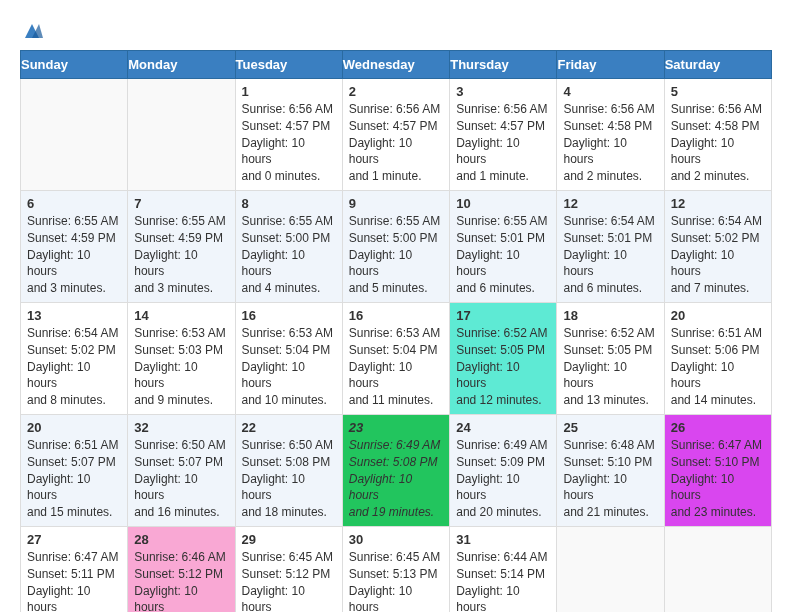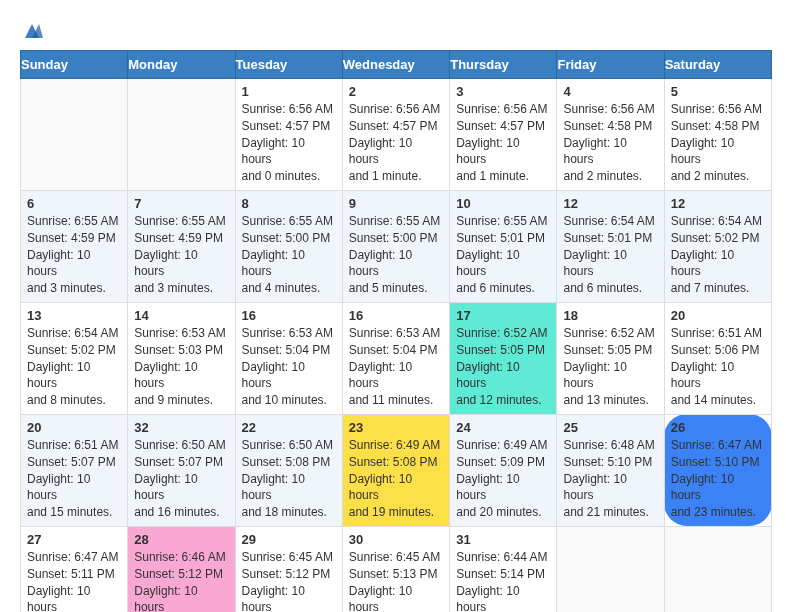--- a/index.html
+++ b/index.html
@@ -278,42 +278,42 @@
 Daylight: 10 hours
 and 16 minutes.</div>
         </td>
         <td style="background: rgb(240, 245, 251);">
           <span class="day-number">22</span>
           <div class="day-info" style="white-space: pre-line;">Sunrise: 6:50 AM
 Sunset: 5:08 PM
 Daylight: 10 hours
 and 18 minutes.</div>
         </td>
-        <td style="background: #fde047;">
+        <td style="background: #22c55e; font-style: italic;">
           <span class="day-number">23</span>
           <div class="day-info" style="white-space: pre-line;">Sunrise: 6:49 AM
 Sunset: 5:08 PM
 Daylight: 10 hours
 and 19 minutes.</div>
         </td>
         <td style="background: rgb(240, 245, 251);">
           <span class="day-number">24</span>
           <div class="day-info" style="white-space: pre-line;">Sunrise: 6:49 AM
 Sunset: 5:09 PM
 Daylight: 10 hours
 and 20 minutes.</div>
         </td>
         <td style="background: rgb(240, 245, 251);">
           <span class="day-number">25</span>
           <div class="day-info" style="white-space: pre-line;">Sunrise: 6:48 AM
 Sunset: 5:10 PM
 Daylight: 10 hours
 and 21 minutes.</div>
         </td>
-        <td style="background: #3b82f6; border-radius: 23px;">
+        <td style="background: #d946ef;">
           <span class="day-number">26</span>
           <div class="day-info" style="white-space: pre-line;">Sunrise: 6:47 AM
 Sunset: 5:10 PM
 Daylight: 10 hours
 and 23 minutes.</div>
         </td>
       </tr>
       <tr>
         <td style="background: rgb(255, 255, 255);">
           <span class="day-number">27</span>

